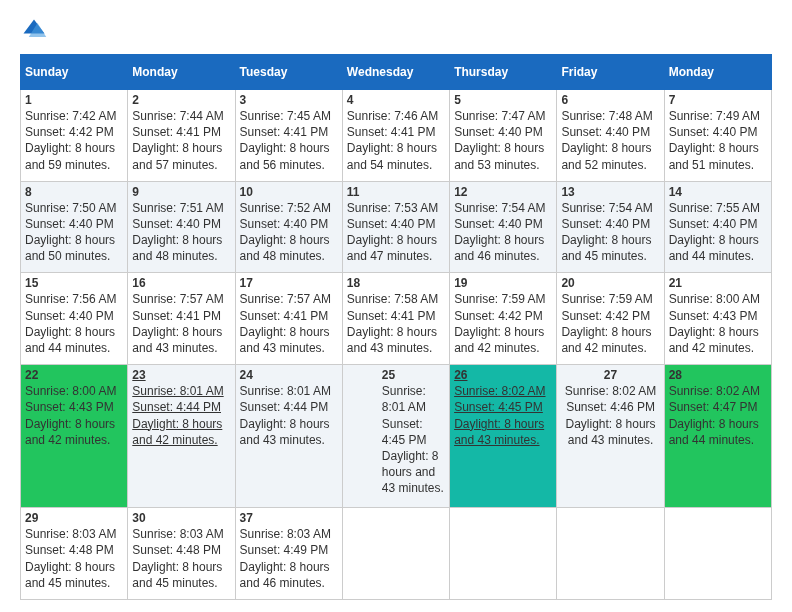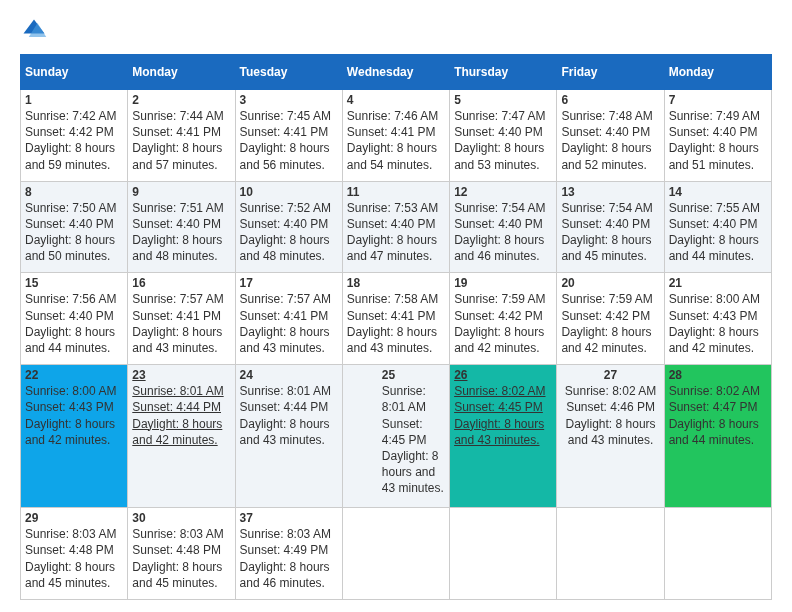--- a/index.html
+++ b/index.html
@@ -221,21 +221,21 @@
           <td>
         <span class="day-num">20</span>
         <span class="cell-text">Sunrise: 7:59 AM<br>Sunset: 4:42 PM<br>Daylight: 8 hours and 42 minutes.</span>
       </td>
           <td>
         <span class="day-num">21</span>
         <span class="cell-text">Sunrise: 8:00 AM<br>Sunset: 4:43 PM<br>Daylight: 8 hours and 42 minutes.</span>
       </td>
         </tr>
         <tr>
-          <td style="background: #0ea5e9; margin-top: 24px;">
+          <td style="background: #22c55e; margin-top: 24px;">
         <span class="day-num">22</span>
         <span class="cell-text">Sunrise: 8:00 AM<br>Sunset: 4:43 PM<br>Daylight: 8 hours and 42 minutes.</span>
       </td>
           <td style="background: rgb(240, 244, 248); text-decoration: underline;">
         <span class="day-num">23</span>
         <span class="cell-text">Sunrise: 8:01 AM<br>Sunset: 4:44 PM<br>Daylight: 8 hours and 42 minutes.</span>
       </td>
           <td style="background: rgb(240, 244, 248);">
         <span class="day-num">24</span>
         <span class="cell-text">Sunrise: 8:01 AM<br>Sunset: 4:44 PM<br>Daylight: 8 hours and 43 minutes.</span>

